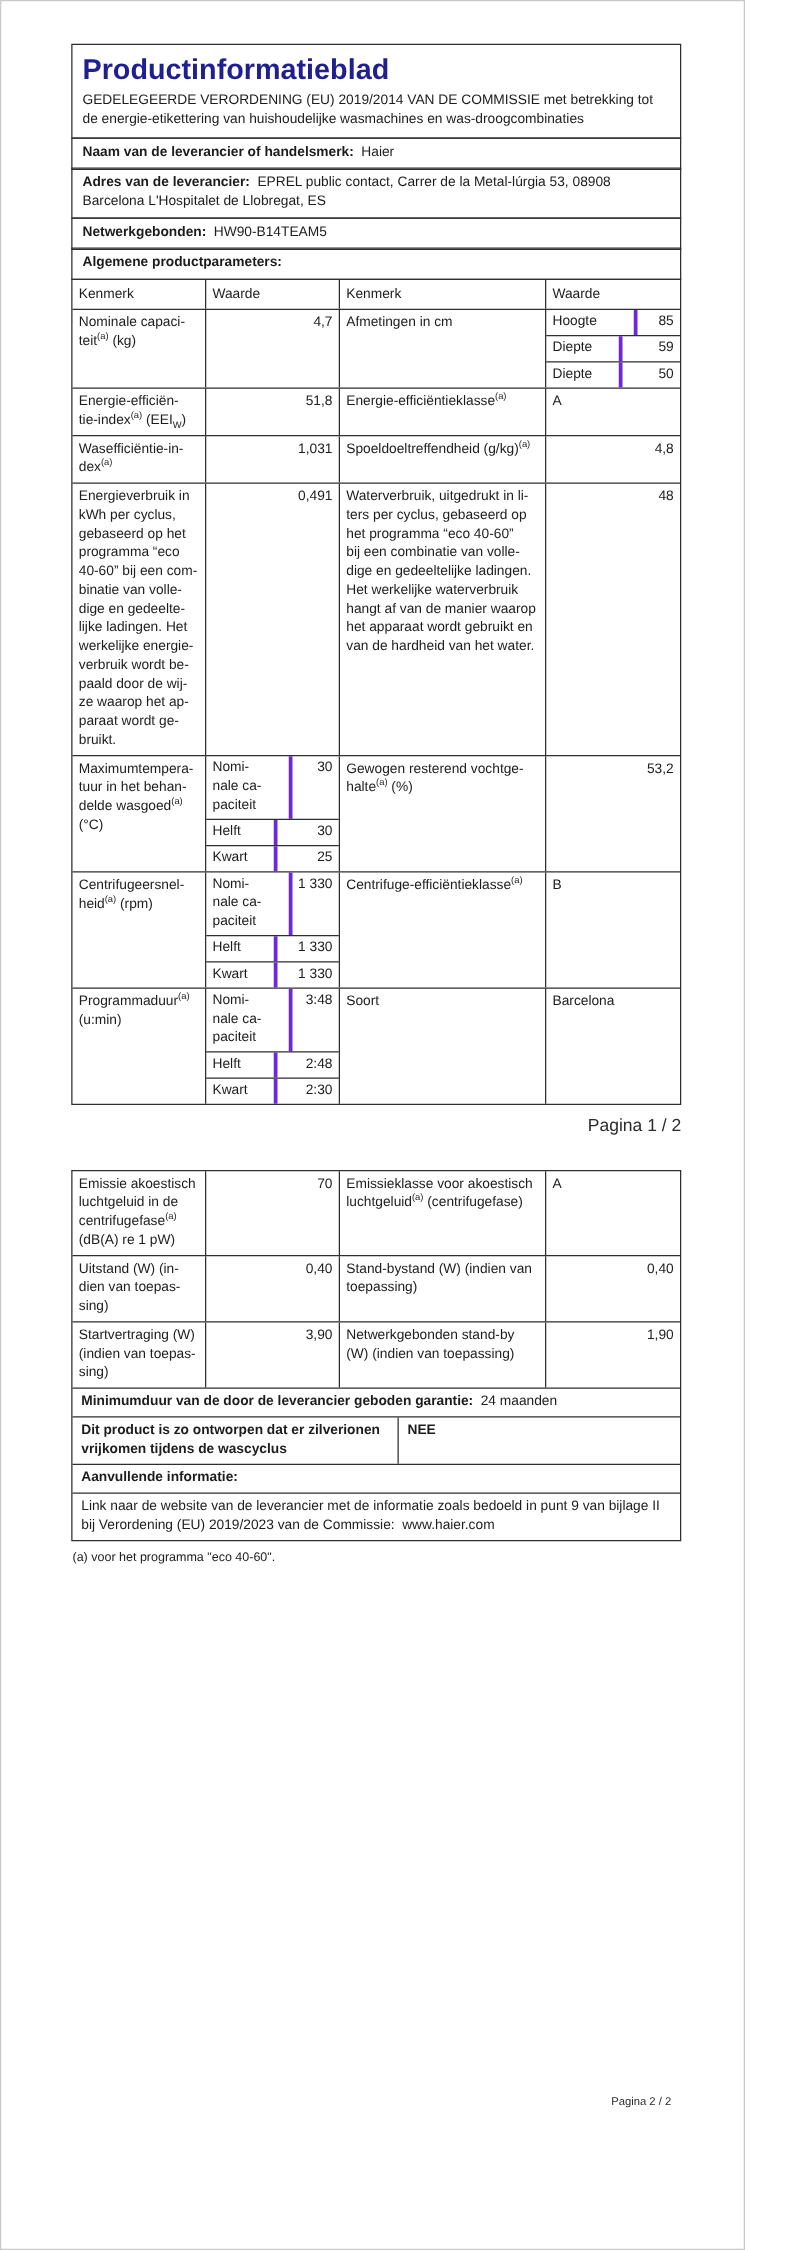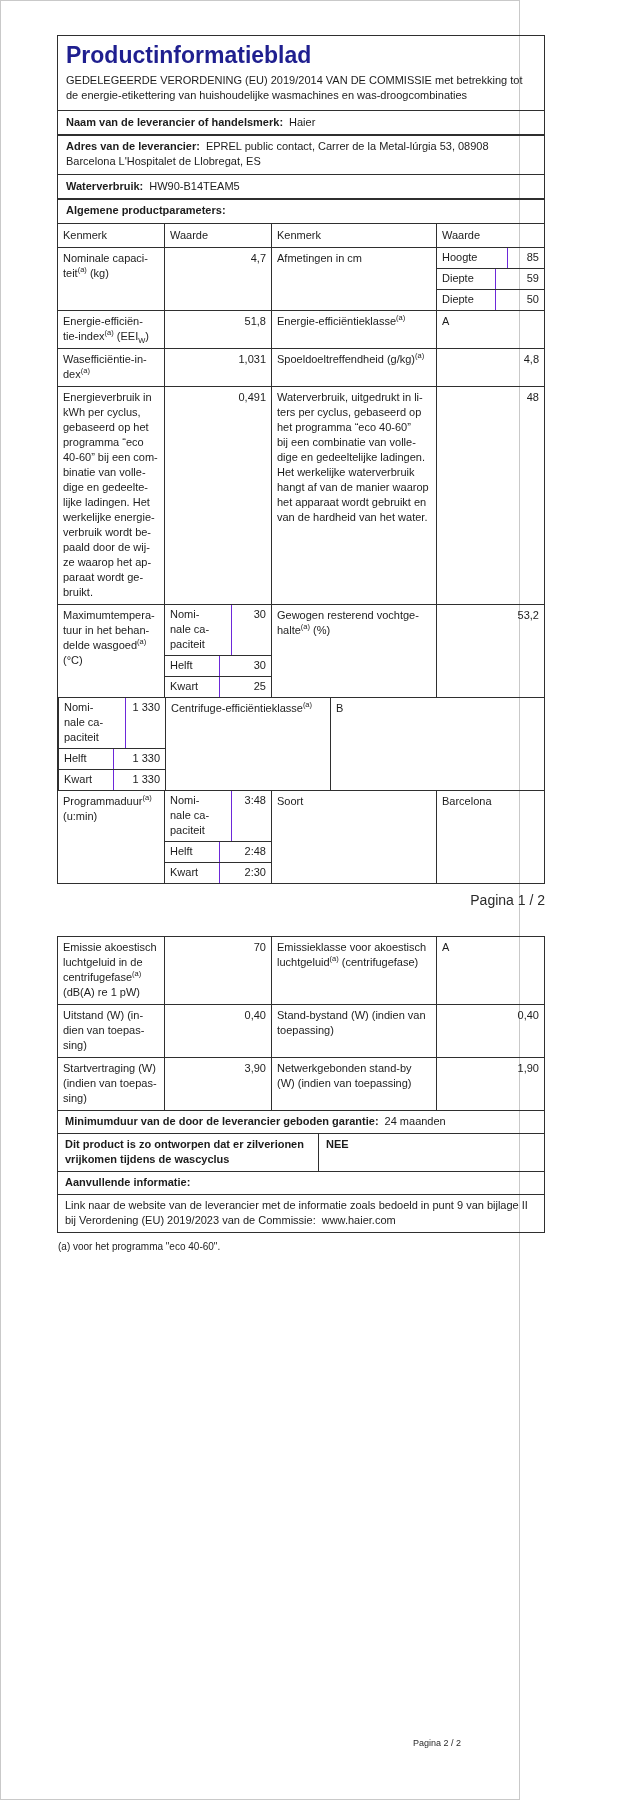--- a/index.html
+++ b/index.html
@@ -1,18 +1,18 @@
 <!DOCTYPE html>
 <html><head>
 <meta charset="utf-8">
 <style>
   html,body{margin:0;padding:0;background:#ffffff;}
   .page{
     position:relative;
-    width:520px;height:1800px;
+    width:596px;height:1800px;
     background:#ffffff;
     border:1px solid #c9c9c9;
     box-sizing:border-box;
     font-family:"Liberation Sans",sans-serif;
     color:#1c1c1c;
   }
   .block{position:absolute;left:56px;width:488px;}
   #p1{top:34px;}
   #p2{top:935px;}
 
@@ -52,34 +52,34 @@
   .val{text-align:right;}
   .pre{white-space:pre-line;}
   .hdr .cell{padding:4px 5px 4px 5px;}
 
   
   .nest{padding:0;display:flex;flex-direction:column;}
   .nrow{display:flex;border-top:1px solid #2f2f2f;}
   .nrow.first{border-top:none;gap:12px;}
   .nl{width:54px;padding:2px 3px 3px 5px;font-size:11px;line-height:15px;box-sizing:border-box;}
   .nl4{width:58px;}
-  .nv{flex:1;border-left:1px solid #6d28d9;text-align:right;
+  .nv{flex:1;border-left:3px solid #6d28d9;text-align:right;
       padding:2px 5px 3px 2px;font-size:11px;line-height:15px;box-sizing:border-box;}
 
   
   .full{width:100%;padding:3px 7px 4px 7px;}
   .silver-left{width:260px;font-weight:bold;white-space:pre-line;
                padding:3px 3px 4px 7px;font-size:11px;line-height:15px;box-sizing:border-box;}
   .silver-right{flex:1;border-left:1px solid #2f2f2f;font-weight:bold;
                 padding:3px 6px 4px 7px;font-size:11px;line-height:15px;box-sizing:border-box;}
   .url{margin-left:6px;}
 
   .footnote{font-size:10px;line-height:13px;margin-top:7px;padding-left:1px;}
   .pg-footer{text-align:right;font-size:14px;color:#2a2a2a;margin-top:8px;}
-  #footer2{position:absolute;top:1737px;right:58px;font-size:9px;color:#2a2a2a;}
+  #footer2{position:absolute;top:1675px;right:58px;font-size:9px;color:#2a2a2a;}
 
   sup{font-size:7.5px;line-height:0;vertical-align:super;}
   sub{font-size:7.5px;line-height:0;vertical-align:sub;}
 </style>
 </head>
 <body>
 
 <div class="page">
 
   <div class="block" id="p1">
@@ -91,21 +91,21 @@
 
     <div class="box">
       <span class="lbl">Naam van de leverancier of handelsmerk:</span><span>Haier</span>
     </div>
 
     <div class="box">
       <span class="lbl">Adres van de leverancier:</span><span>EPREL public contact, Carrer de la Metal-lúrgia 53, 08908 Barcelona L'Hospitalet de Llobregat, ES</span>
     </div>
 
     <div class="box">
-      <span class="lbl">Waterverbruik:</span><span>HW90-B14TEAM5</span>
+      <span class="lbl">Netwerkgebonden:</span><span>HW90-B14TEAM5</span>
     </div>
 
     <div class="box">
       <span class="lbl">Algemene productparameters:</span>
     </div>
 
     <div class="ptable">
 
       <div class="trow first hdr">
         <div class="cell c1">Kenmerk</div>
@@ -199,20 +199,22 @@
             <div class="nl">Kwart</div>
             <div class="nv">25</div>
           </div>
         </div>
         <div class="cell c3 pre sup-t">Gewogen resterend vochtge-
 halte<sup>(a)</sup> (%)</div>
         <div class="cell c4 val">53,2</div>
       </div>
 
       <div class="trow">
+        <div class="cell c1 pre sup-t">Centrifugeersnel-
+heid<sup>(a)</sup> (rpm)</div>
         <div class="cell c2 nest">
           <div class="nrow first">
             <div class="nl pre">Nomi-
 nale ca-
 paciteit</div>
             <div class="nv">1 330</div>
           </div>
           <div class="nrow">
             <div class="nl">Helft</div>
             <div class="nv">1 330</div>

